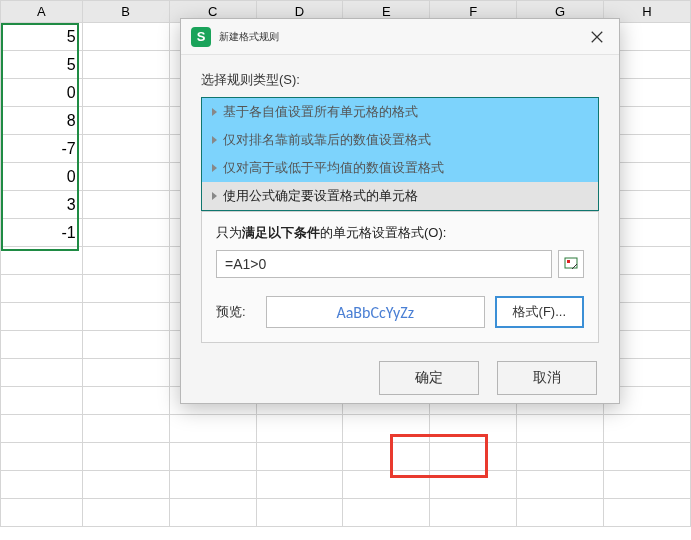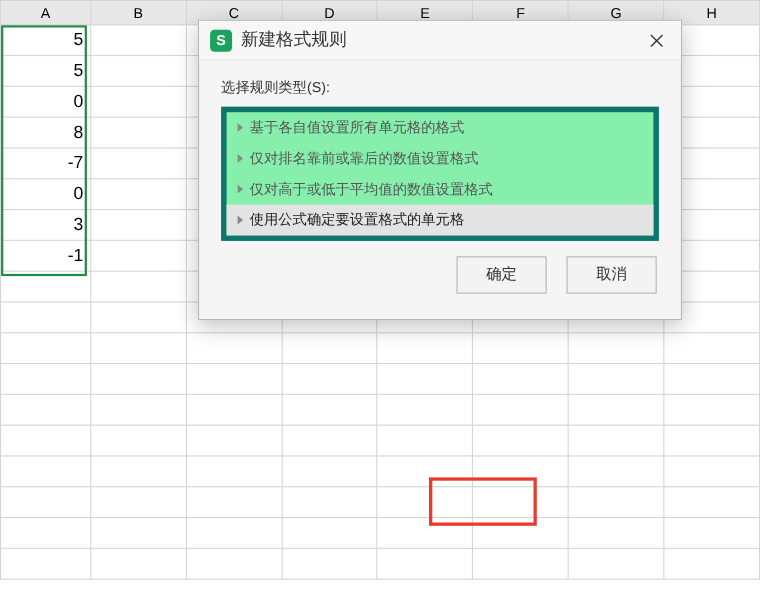--- a/index.html
+++ b/index.html
@@ -68,34 +68,33 @@
       border-bottom: 1px solid #e3e3e3;
     }
     .app-badge {
       width: 20px; height: 20px;
       background: #1aa35a;
       border-radius: 4px;
       display: flex; align-items: center; justify-content: center;
       color: #fff; font-weight: bold; font-size: 13px;
       margin-right: 8px;
     }
-    .title-txt { flex: 1; color: #333; font-size: 16px; }
+    .title-txt { flex: 1; color: #333; font-size: 10px; }
     .close-btn {
       width: 28px; height: 28px;
       display: flex; align-items: center; justify-content: center;
       font-size: 18px; color: #333; cursor: pointer;
     }
     .body {
-      padding: 16px 20px 23px 20px;
+      padding: 16px 20px 8px 20px;
     }
     .section-label { color: #333; margin-bottom: 8px; }
     .rule-list {
-      border: 5px solid #0f766e;
-      background: #86efac;
-      margin-bottom: 14px;
+      border: 1px solid #0f766e;
+      background: #7dd3fc;
     }
     .rule-item {
       padding: 5px 10px;
       font-size: 13px;
       color: #555;
       cursor: pointer;
       display: flex;
       align-items: center;
     }
     .rule-item .chev {
@@ -170,21 +169,21 @@
       cursor: pointer;
       font-size: 13px;
     }
     .dlg-footer {
       display: flex;
       justify-content: flex-end;
       gap: 18px;
       padding-right: 2px;
     }
     .btn {
-      width: 82px; height: 34px;
+      width: 100px; height: 34px;
       border: 1px solid #b5b5b5;
       background: #f3f3f3;
       color: #333;
       font-size: 14px;
       cursor: pointer;
     }
     .ok-highlight {
       position: absolute;
       border: 3px solid #e93a2e;
       pointer-events: none;
@@ -417,20 +416,40 @@
         <div class="rule-item">
           <span class="chev"></span>
           <span>仅对高于或低于平均值的数值设置格式</span>
         </div>
         <div class="rule-item selected">
           <span class="chev"></span>
           <span>使用公式确定要设置格式的单元格</span>
         </div>
       </div>
 
+    <div class="edit-box">
+      <div class="cond-label">
+        <span>只为</span><b>满足以下条件</b><span>的单元格设置格式(O):</span>
+      </div>
+      <div class="formula-row">
+        <input class="formula-input" value="=A1&gt;0" style="">
+        <div class="ref-btn">
+          <svg viewBox="0 0 16 16">
+            <rect x="2" y="2" width="12" height="10" fill="none" stroke="#2a7a3a" stroke-width="1"></rect>
+            <rect x="4" y="4" width="3" height="3" fill="#d22"></rect>
+            <path d="M9 13 L14 8" stroke="#333" stroke-width="1"></path>
+          </svg>
+        </div>
+      </div>
+      <div class="preview-row">
+        <div class="preview-lbl">预览:</div>
+        <div class="preview-box">AaBbCcYyZz</div>
+        <button class="format-btn">格式(F)...</button>
+      </div>
+    </div>
 
     <div class="dlg-footer">
       <button class="btn" id="ok-btn">确定</button>
       <button class="btn">取消</button>
     </div>
   </div>
 </div>
 
 <div class="ok-highlight" style="left:390px; top:434px; width:98px; height:44px;"></div>
 

